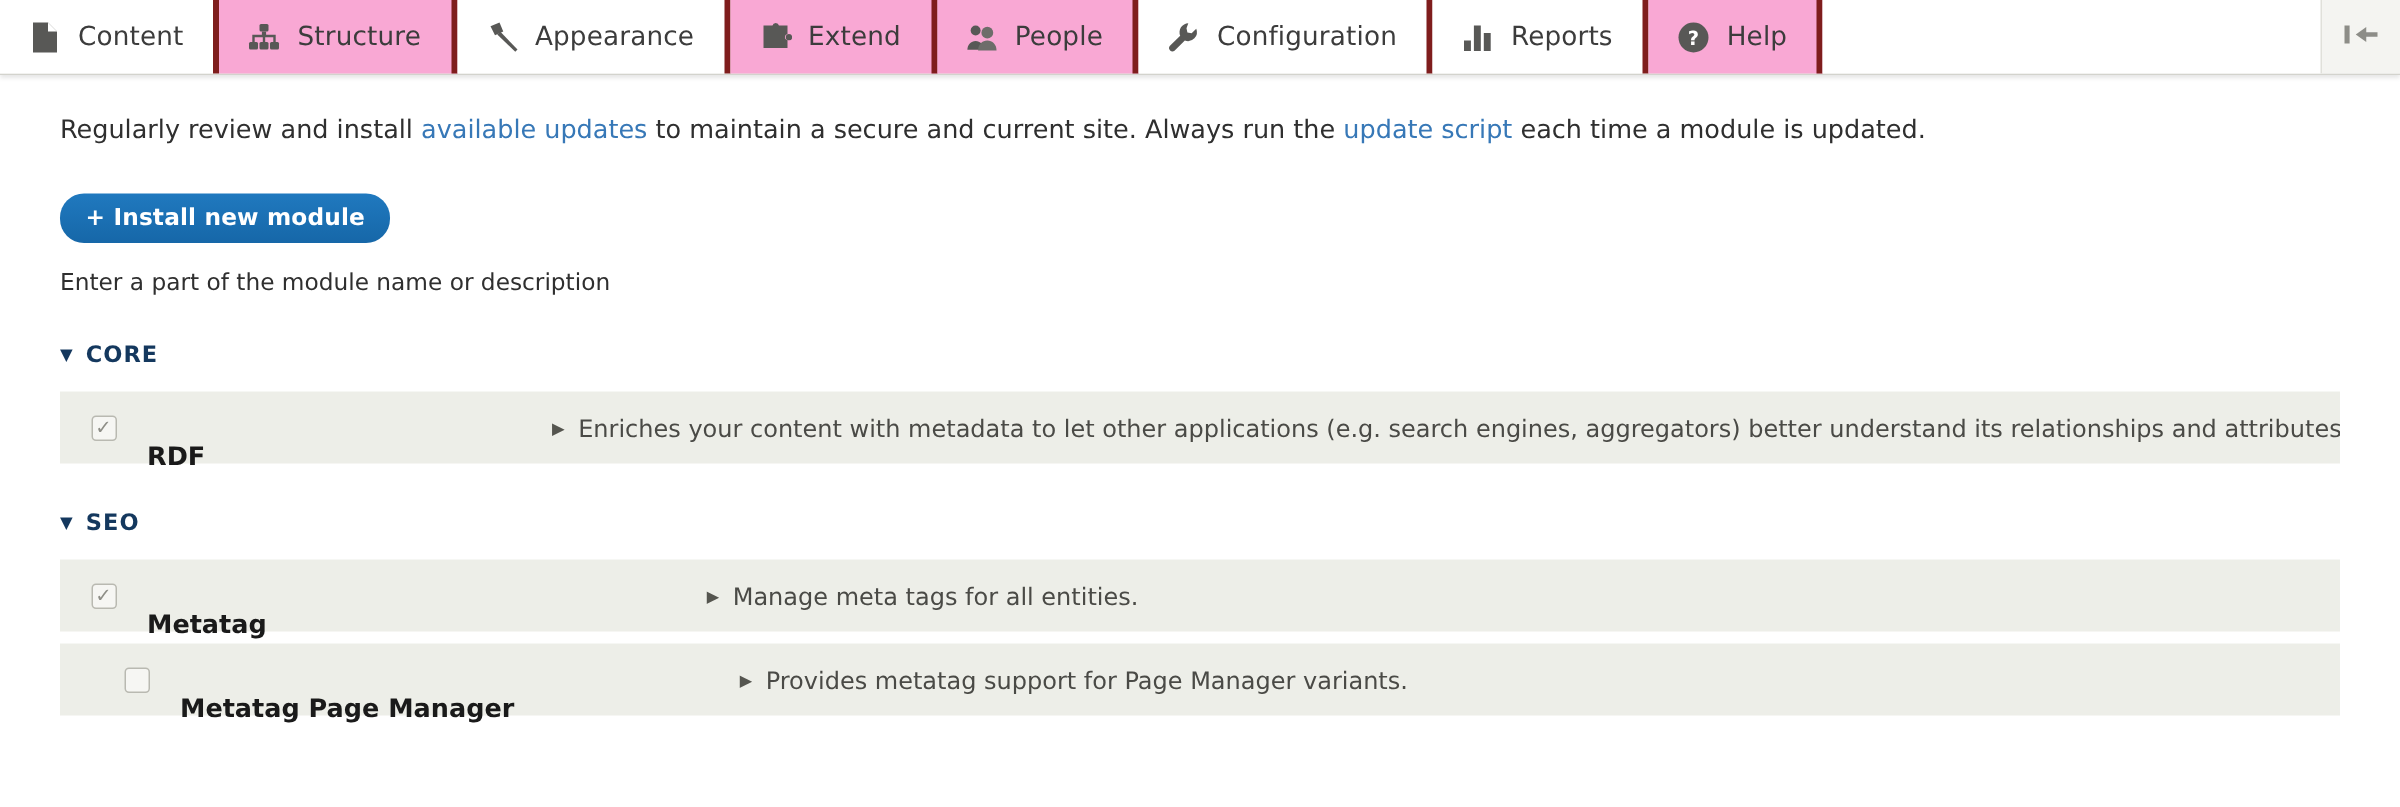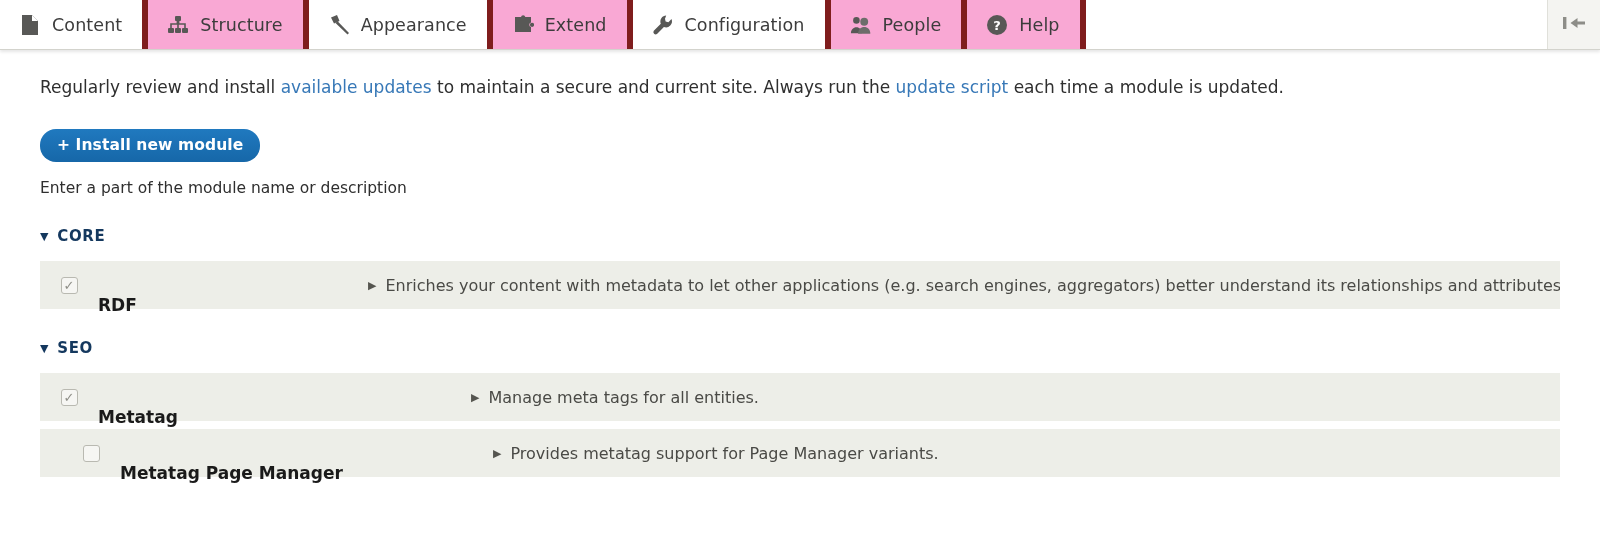--- a/index.html
+++ b/index.html
@@ -25,21 +25,21 @@
     background: #f7f7f5;
     border-bottom: 1px solid #d3d3cd;
     box-shadow: 0 2px 3px rgba(0,0,0,0.10);
     box-sizing: border-box;
   }
   .tab {
     display: flex;
     align-items: center;
     gap: 11px;
     padding: 0 20px 0 19px;
-    border-right: 6px solid #7f1d1d;
+    border-right: 4px solid #7f1d1d;
     font-size: 17.5px;
     color: #3c3c3c;
     letter-spacing: 0.1px;
     white-space: nowrap;
     box-sizing: border-box;
   }
   .tab.alt { background: #f9a8d4; }
   .tab.plain { background: #ffffff; }
   .tab .tab-icon {
     display: inline-flex;
@@ -240,41 +240,51 @@
   <div class="tab alt">
     <span class="tab-icon">
       <svg width="22" height="21" viewBox="0 0 22 21">
         <path d="M3 3h6a2.2 2.2 0 0 1 4.3 0H19v5.6a2.2 2.2 0 0 0 0 4.3V18H3z" fill="#585856"></path>
         <circle cx="20" cy="10.8" r="2.1" fill="#585856"></circle>
       </svg>
     </span>
     <span>Extend</span>
   </div>
 
-  <div class="tab plain">
-    <span class="tab-icon">
-      <svg width="22" height="22" viewBox="0 0 22 22">
-        <path d="M14.2 1.5a6 6 0 0 0-5.4 8.3L1.8 16.7a2.3 2.3 0 0 0 3.2 3.2l6.9-6.9a6 6 0 0 0 7.6-7.9l-3.1 3.1-2.8-.6-.6-2.8z" fill="#585856"></path>
-      </svg>
-    </span>
-    <span>Configuration</span>
-  </div>
-
   <div class="tab alt">
     <span class="tab-icon">
       <svg width="24" height="21" viewBox="0 0 24 21">
         <circle cx="7" cy="6" r="3.6" fill="#585856"></circle>
         <path d="M1 20c0-3.8 2.7-6.4 6-6.4s6 2.6 6 6.4z" fill="#585856"></path>
         <circle cx="15.5" cy="7.5" r="4.3" fill="#6d6d6a"></circle>
         <path d="M8.8 20.5c0-4.3 3-7.2 6.7-7.2s6.7 2.9 6.7 7.2z" fill="#6d6d6a"></path>
       </svg>
     </span>
     <span>People</span>
   </div>
 
+  <div class="tab plain">
+    <span class="tab-icon">
+      <svg width="22" height="22" viewBox="0 0 22 22">
+        <path d="M14.2 1.5a6 6 0 0 0-5.4 8.3L1.8 16.7a2.3 2.3 0 0 0 3.2 3.2l6.9-6.9a6 6 0 0 0 7.6-7.9l-3.1 3.1-2.8-.6-.6-2.8z" fill="#585856"></path>
+      </svg>
+    </span>
+    <span>Configuration</span>
+  </div>
+
+  <div class="tab plain">
+    <span class="tab-icon">
+      <svg width="22" height="20" viewBox="0 0 22 20">
+        <rect x="2" y="12" width="4.6" height="7" fill="#585856"></rect>
+        <rect x="8.6" y="2" width="4.6" height="17" fill="#585856"></rect>
+        <rect x="15.2" y="7" width="4.6" height="12" fill="#585856"></rect>
+      </svg>
+    </span>
+    <span>Reports</span>
+  </div>
 
   <div class="tab alt">
     <span class="tab-icon">
       <svg width="22" height="22" viewBox="0 0 22 22">
         <circle cx="11" cy="11" r="10" fill="#585856"></circle>
         <text x="11" y="16.2" text-anchor="middle" font-family="DejaVu Sans, sans-serif" font-size="13" font-weight="bold" fill="#ffffff">?</text>
       </svg>
     </span>
     <span>Help</span>
   </div>

